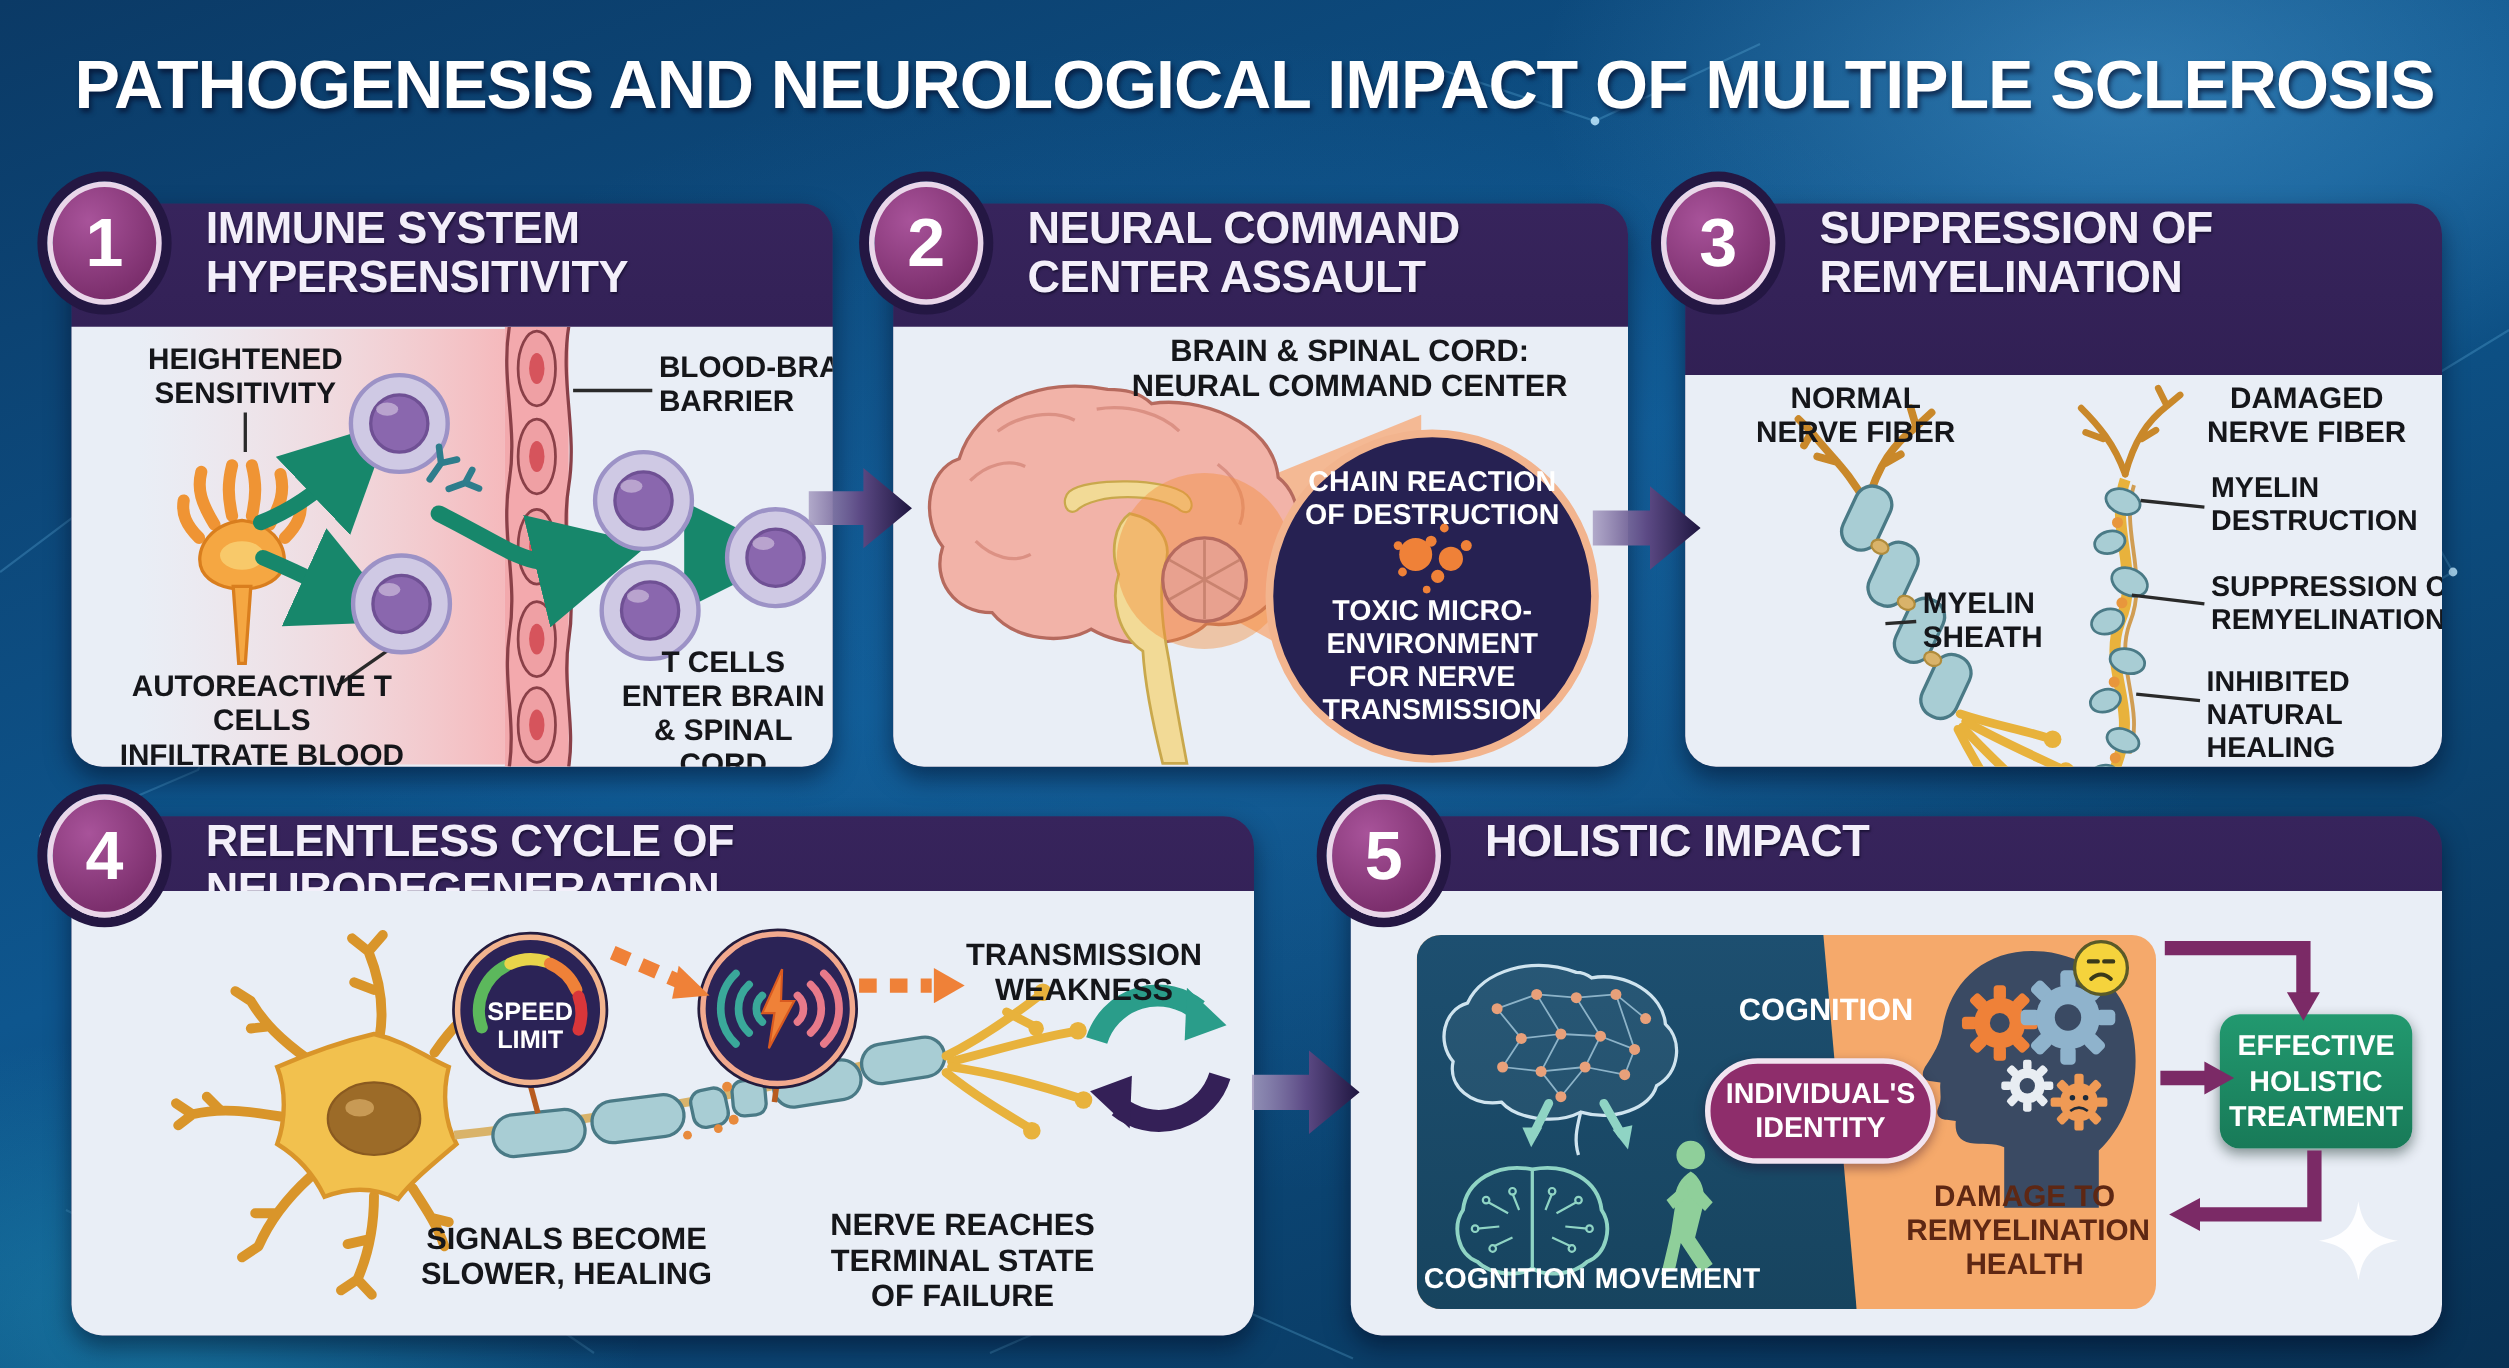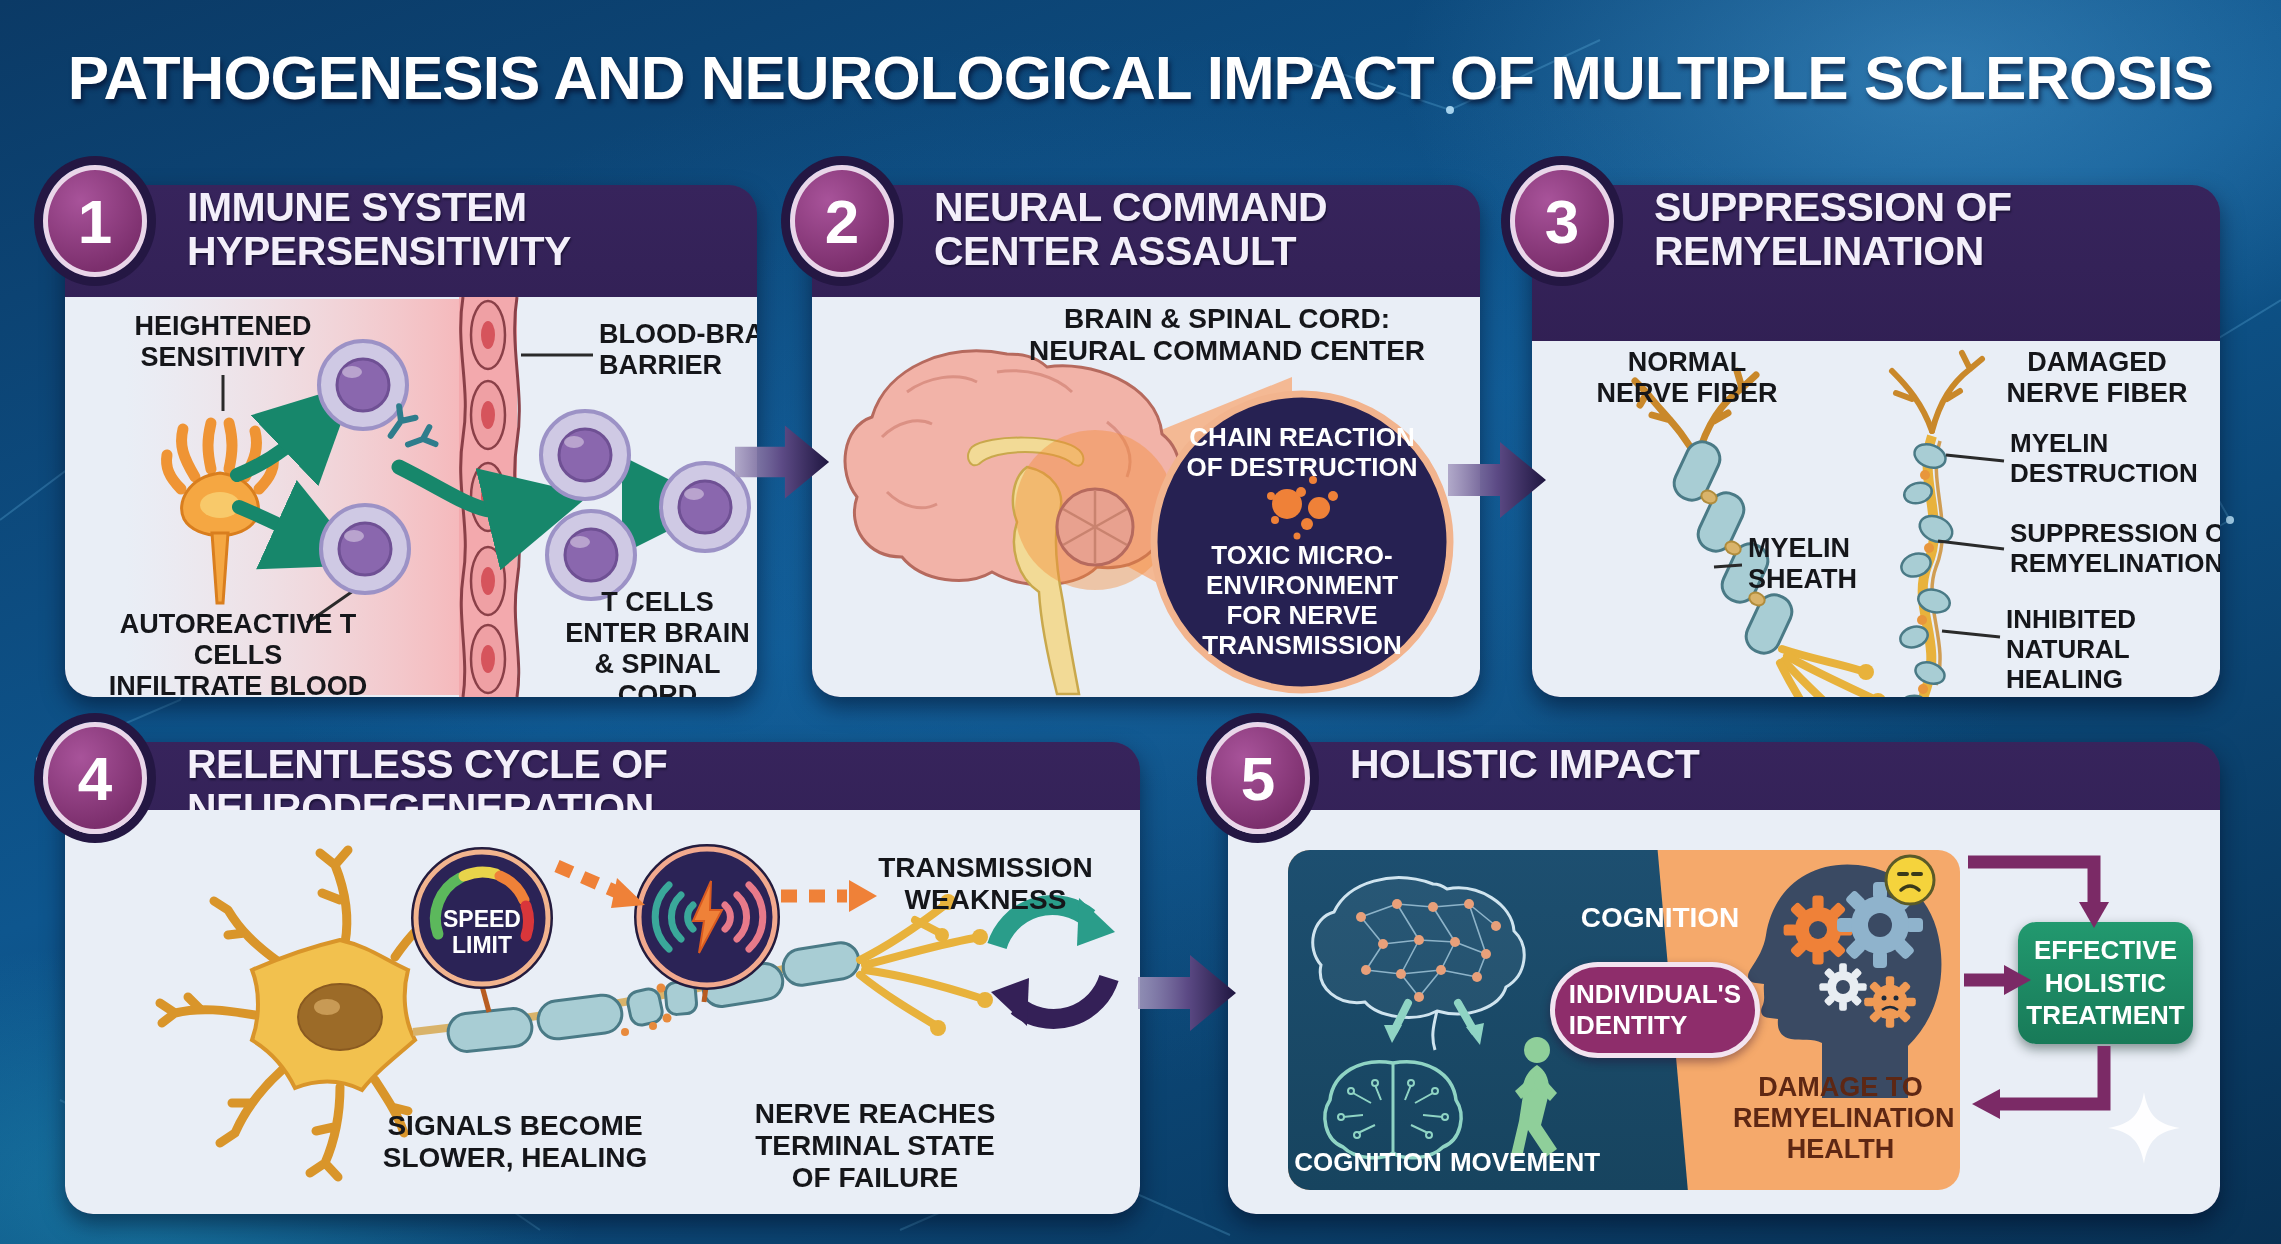--- a/index.html
+++ b/index.html
@@ -35,21 +35,21 @@
     text-align:center;white-space:pre-line;}
   .lbl.left{text-align:left;}
   .lbl.white{color:#ffffff;}
   .bodysvg{position:absolute;inset:0;}
   .flow-arrow{position:absolute;z-index:6;}
   .inner-card{position:absolute;border-radius:22px;overflow:hidden;background:#f5a96b;}
   .teal-side{position:absolute;inset:0;background:linear-gradient(#1d4f70,#17445f);
     clip-path:polygon(0 0,55% 0,59.5% 100%,0 100%);}
   .identity-badge{position:absolute;background:#8e2d6b;border:5px solid #f2e4f0;border-radius:48px;
     display:flex;align-items:center;justify-content:center;color:#fff;font-weight:bold;
-    font-size:26px;white-space:pre-line;box-shadow:0 4px 10px rgba(40,5,40,.4);line-height:1.2;}
+    font-size:26px;text-align:center;white-space:pre-line;box-shadow:0 4px 10px rgba(40,5,40,.4);line-height:1.2;}
   .treatment-box{position:absolute;background:linear-gradient(#22996f,#187a58);border-radius:18px;
     display:flex;align-items:center;justify-content:center;color:#fff;font-weight:bold;
     font-size:26px;text-align:center;white-space:pre-line;box-shadow:0 5px 12px rgba(5,30,25,.45);line-height:1.25;}
   svg{display:block;}
 </style>
 </head>
 <body>
 
 <div class="canvas">
 

